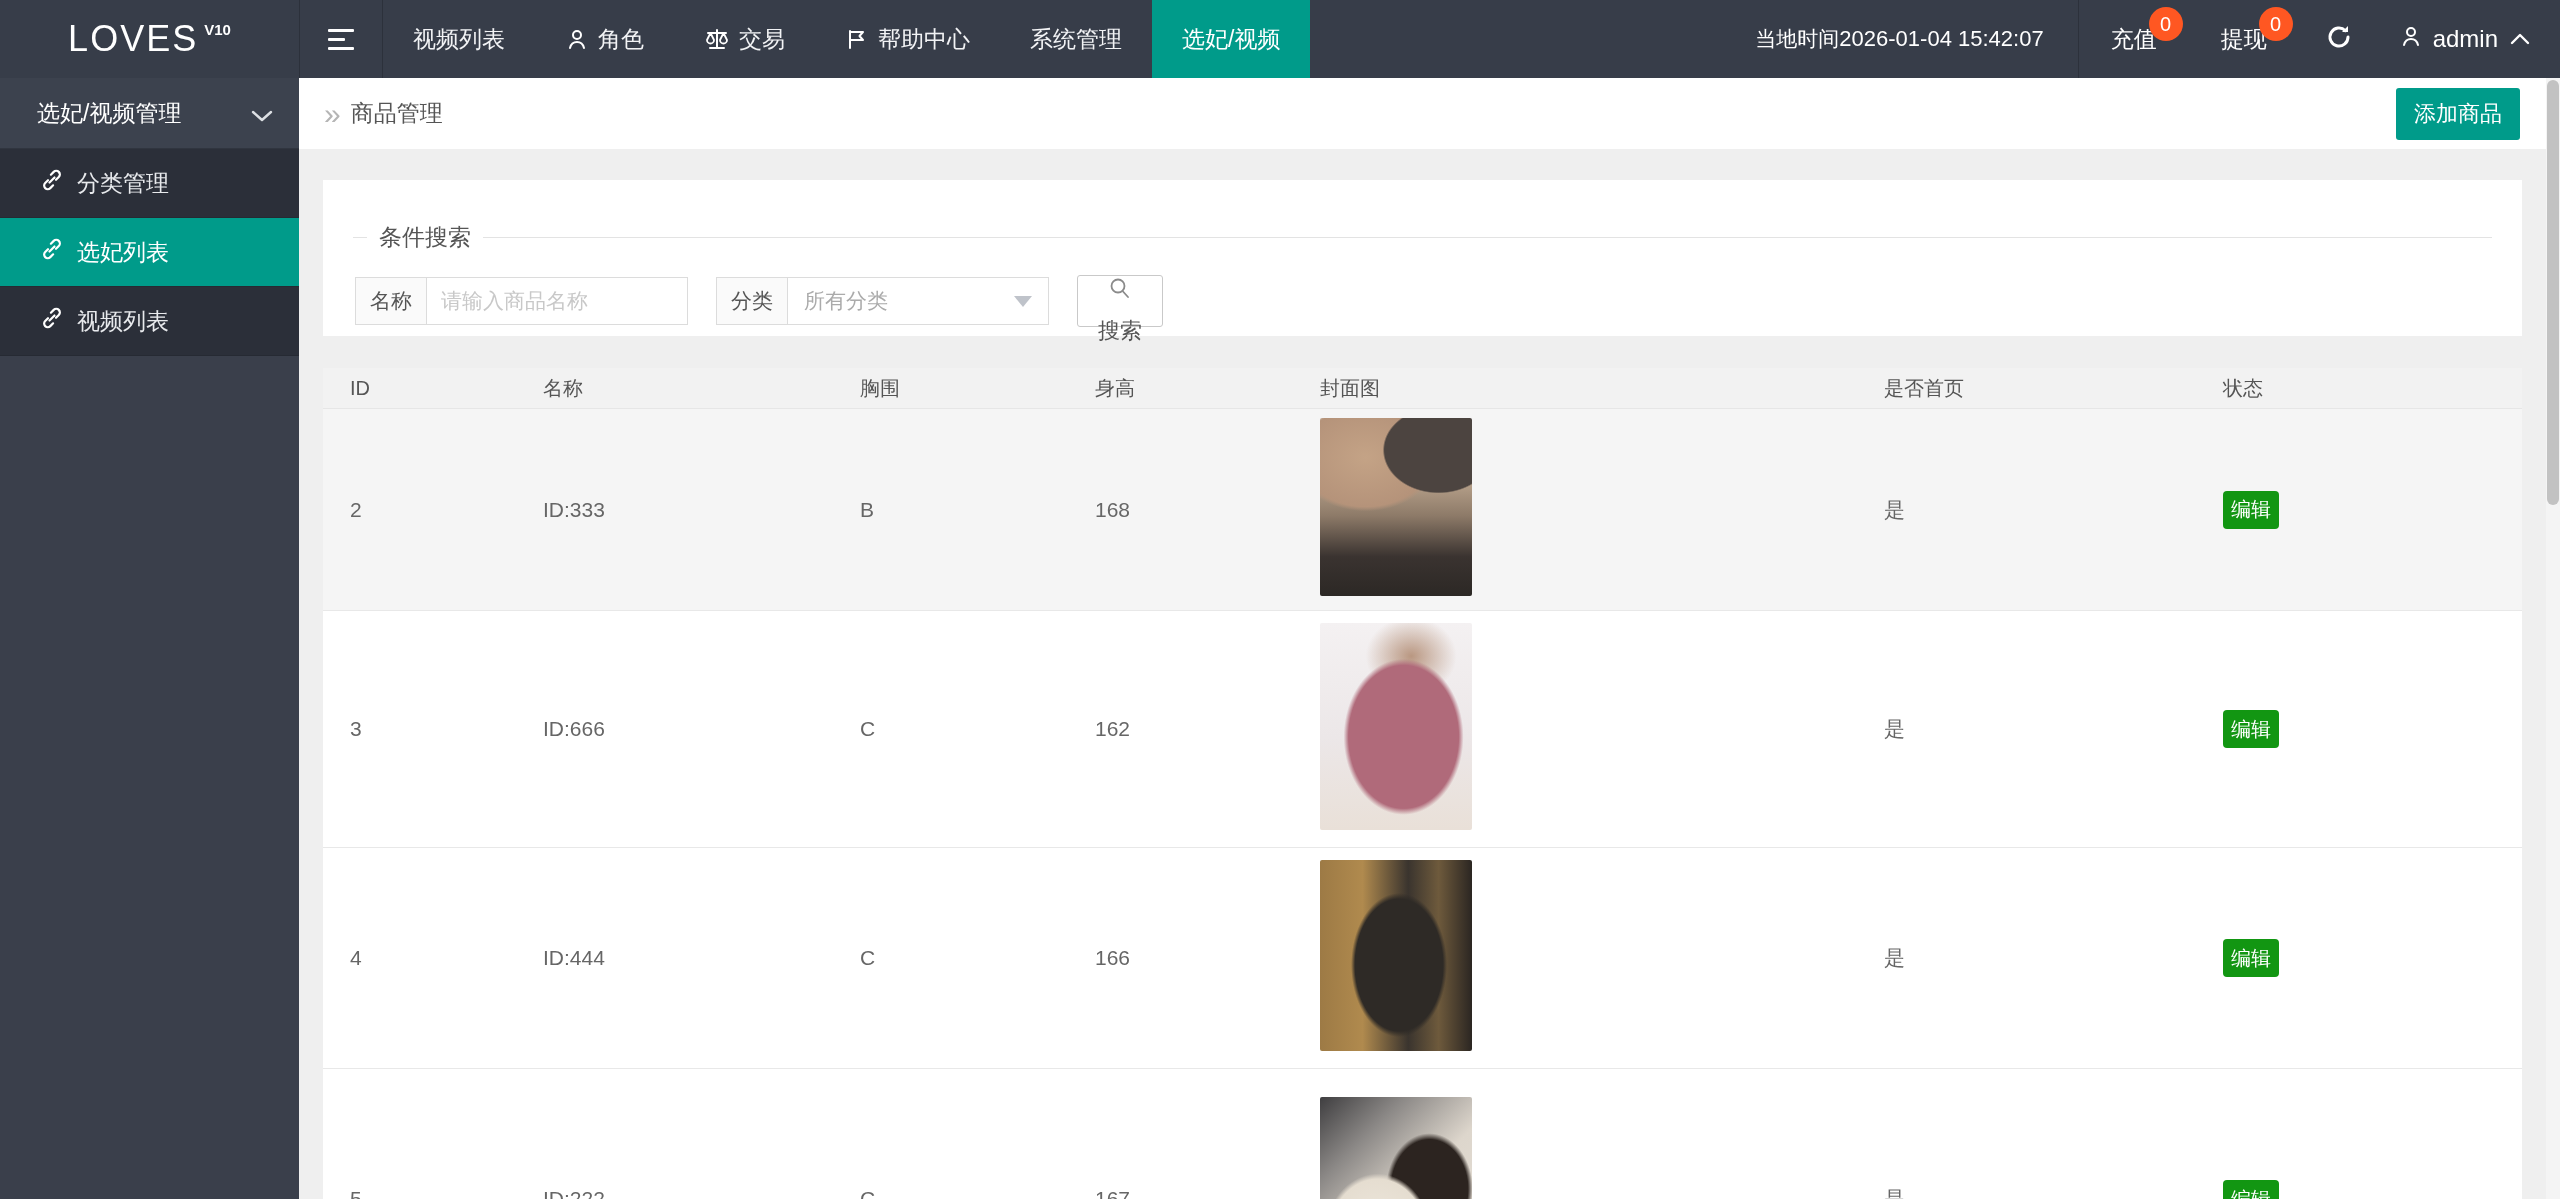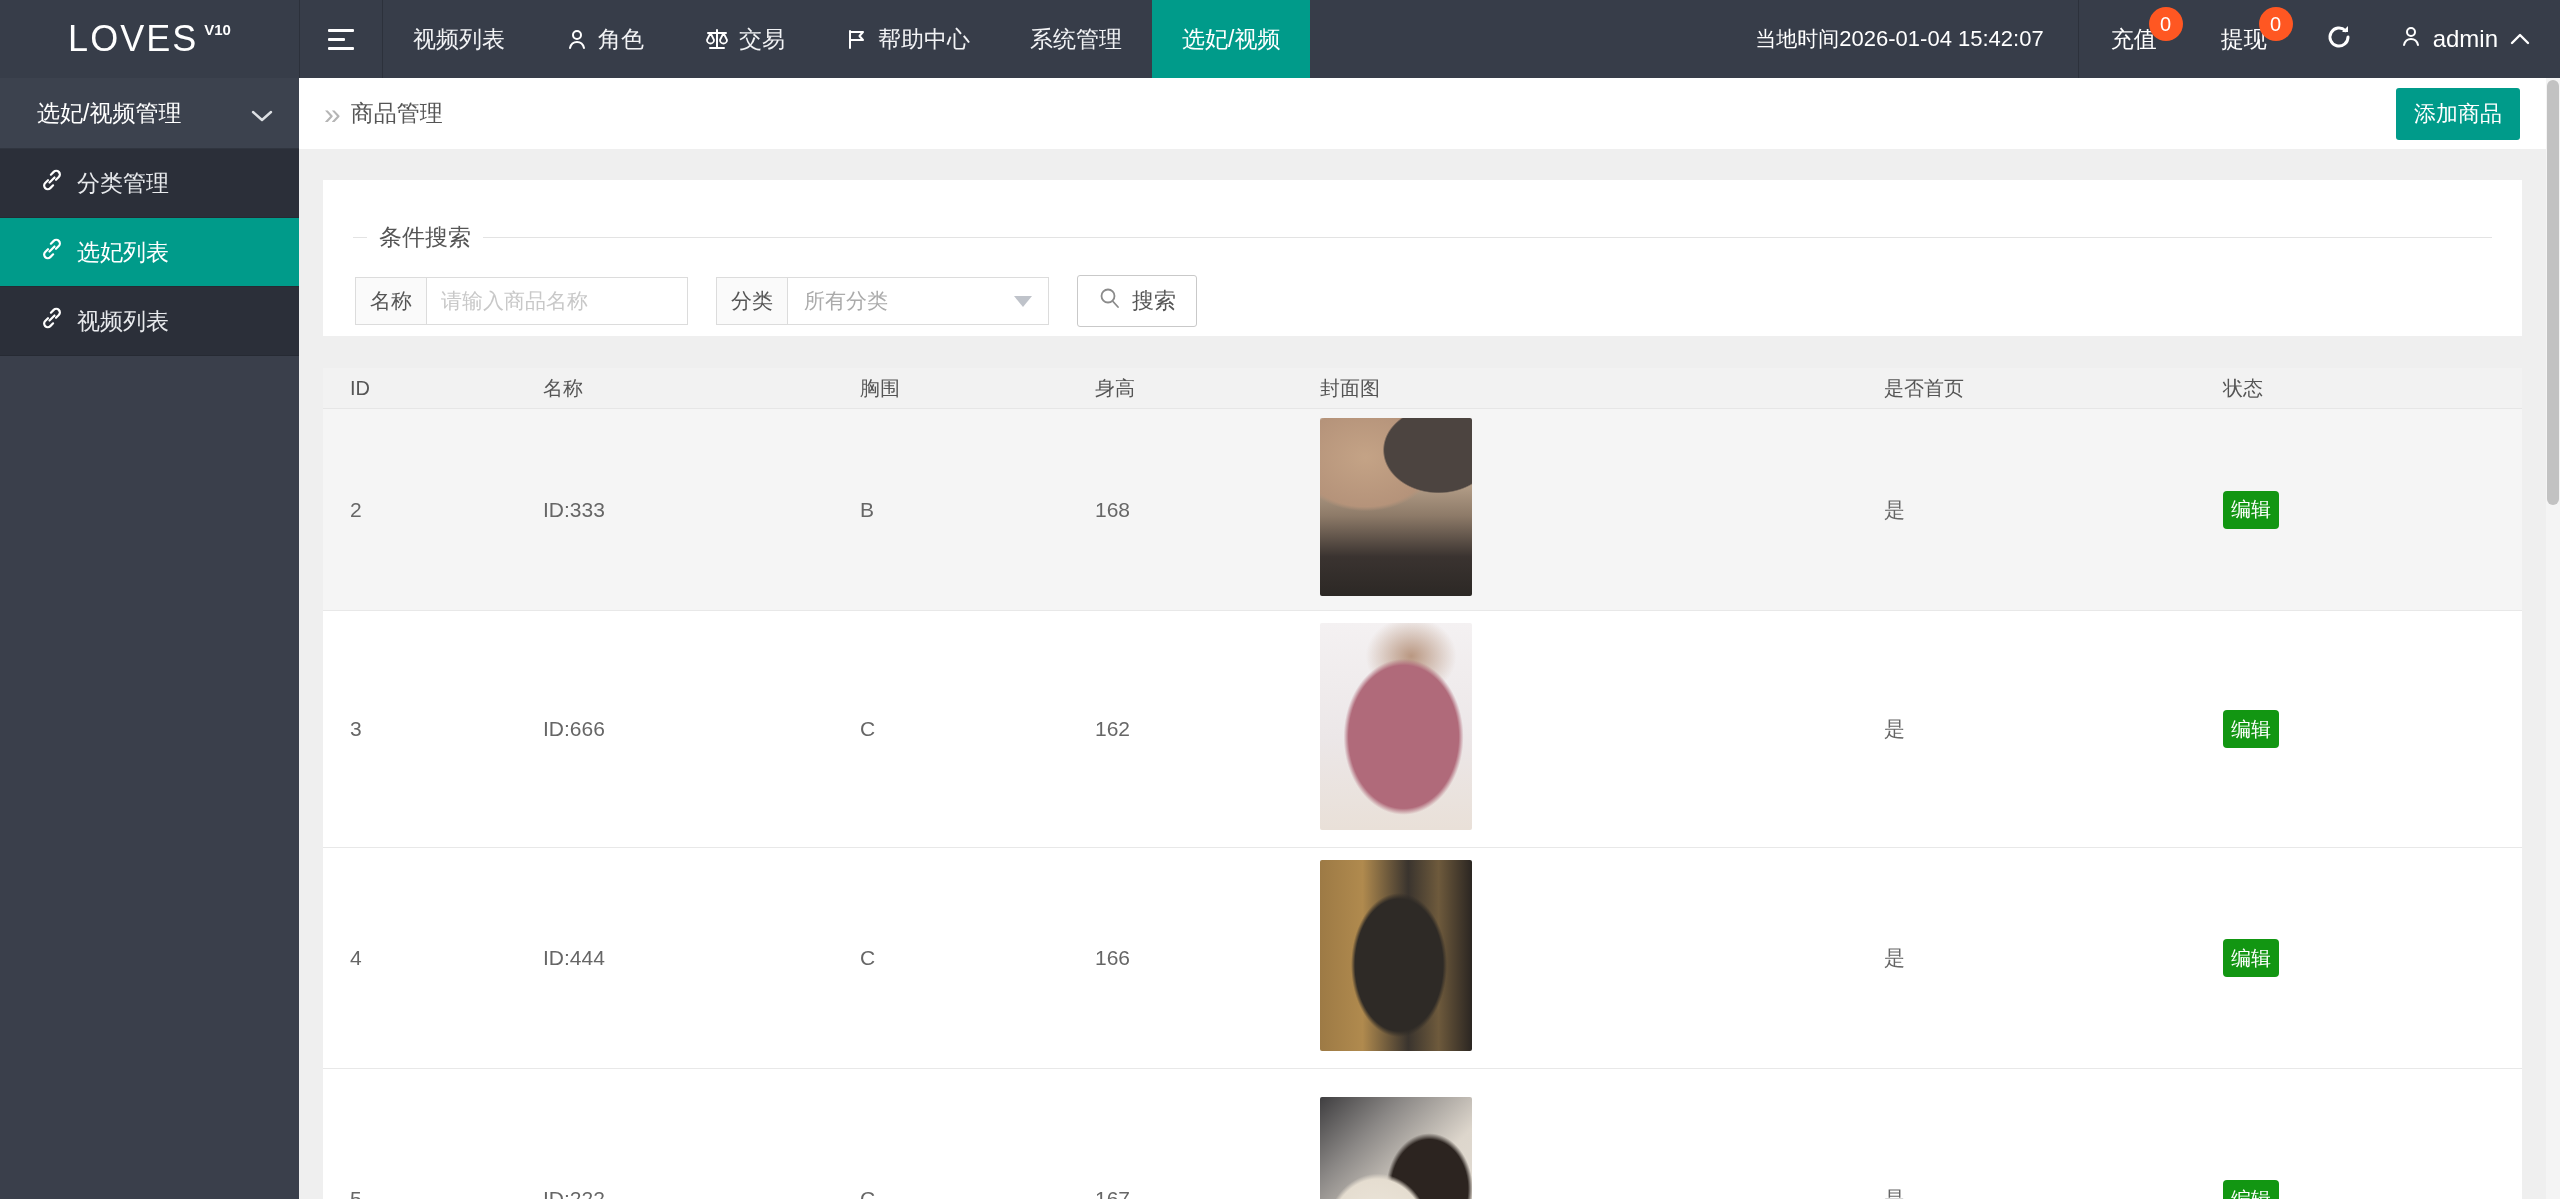--- a/index.html
+++ b/index.html
@@ -83,21 +83,21 @@
     font-family:inherit;
   }
   .inp-group input::placeholder{color:#C8C8C8;}
   .sel{
     width:228px;border:1px solid #DCDCDC;display:flex;align-items:center;justify-content:space-between;
     padding:0 16px;font-size:21px;color:#ABABAB;background:#fff;cursor:pointer;
   }
   .sel .tri{width:0;height:0;border-left:9px solid transparent;border-right:9px solid transparent;border-top:11px solid #BFC3CA;}
   .search-btn{
     height:52px;background:#fff;border:1px solid #C9C9C9;border-radius:3px;display:flex;align-items:center;
-    gap:10px;padding:0 20px;font-size:22px;color:#555;cursor:pointer;font-family:inherit;
+    gap:10px;padding:0 20px;font-size:22px;color:#555;cursor:pointer;font-family:inherit;flex-direction:column;
   }
   
   .table-panel{margin:32px 38px 0 24px;background:#fff;}
   .trow{
     display:grid;grid-template-columns:193px 317px 235px 225px 564px 339px 1fr;
     align-items:center;padding-left:27px;box-sizing:border-box;
   }
   .thead{height:41px;background:#F2F2F2;font-size:20px;color:#555;border-bottom:1px solid #E6E6E6;}
   .tbody .trow{font-size:21px;color:#666;border-bottom:1px solid #E8E8E8;}
   .tbody .trow.row-1{height:202px;background:#F5F5F5;}

